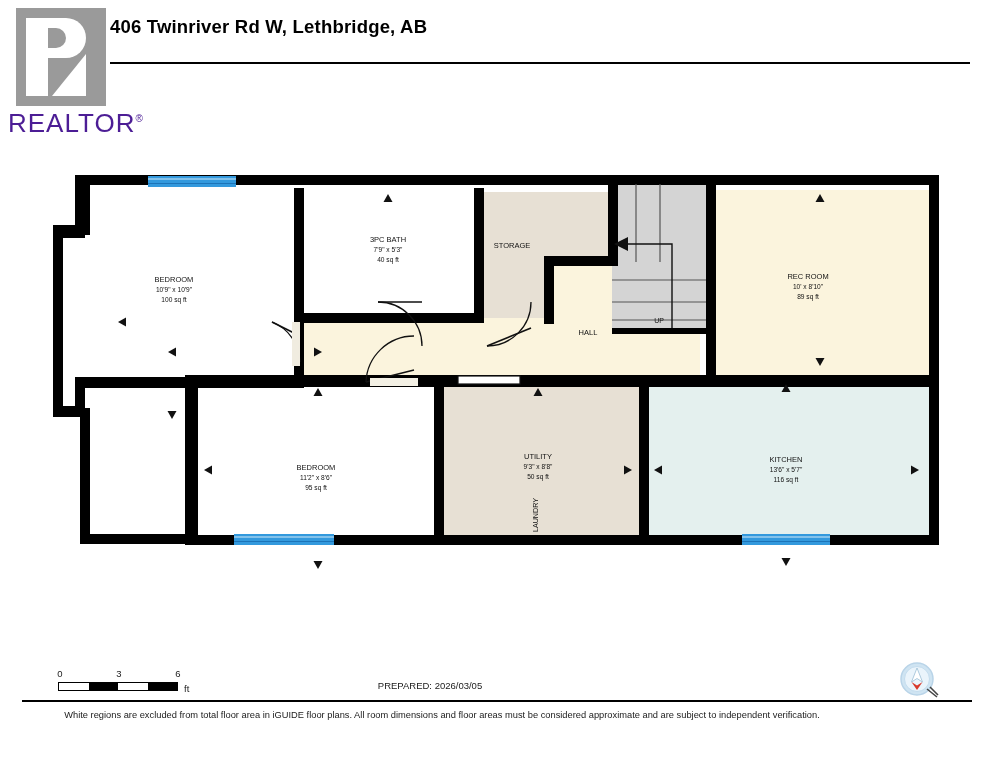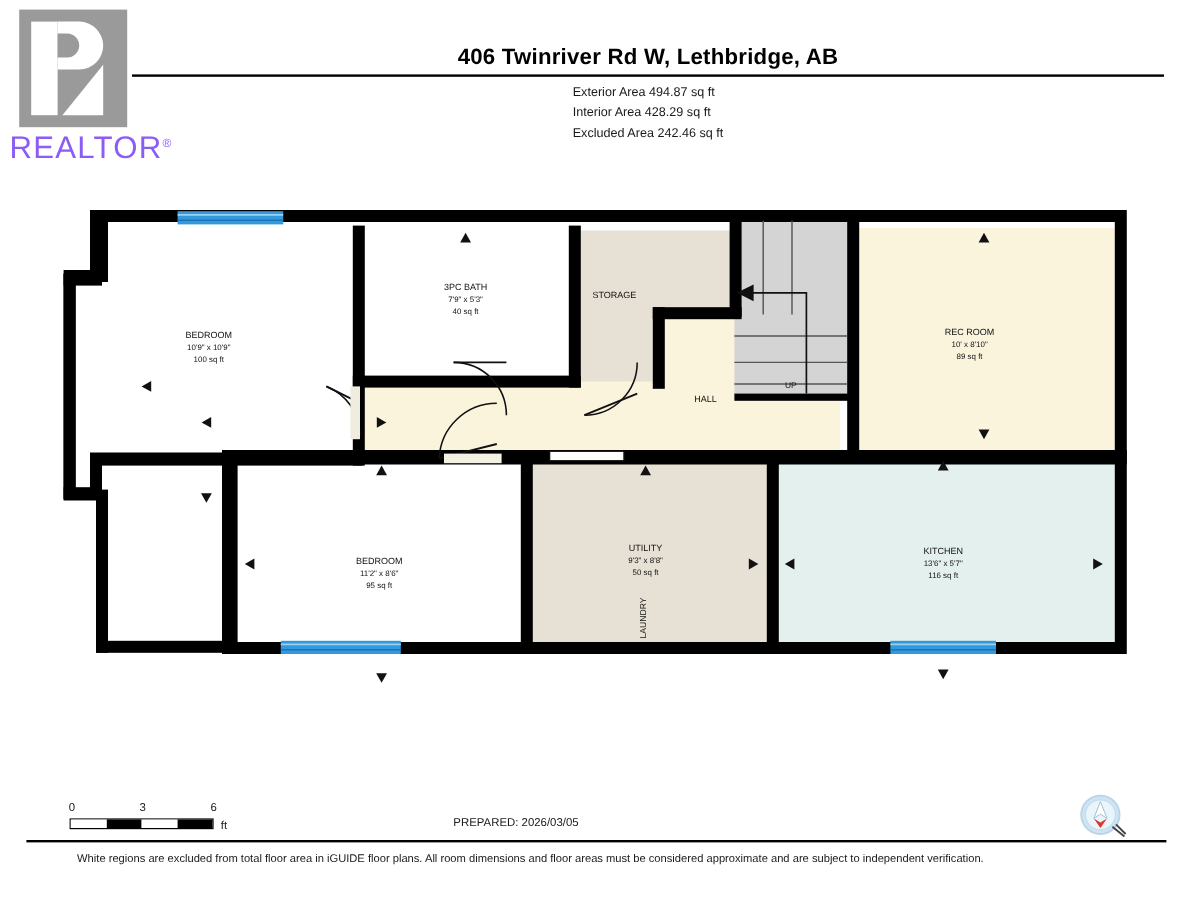--- a/index.html
+++ b/index.html
@@ -66,35 +66,34 @@
     height: 0;
     border-left: 34px solid transparent;
     border-bottom: 42px solid #ffffff;
   }
   #realtor-logo .wordmark {
     position: absolute;
     left: 0;
     top: 100px;
     font-size: 26px;
     letter-spacing: 1px;
-    color: #8b5cf6;
+    color: #4c1d95;
     font-family: "Liberation Sans", sans-serif;
     white-space: nowrap;
   }
   #realtor-logo .wordmark sup {
     font-size: 10px;
     vertical-align: super;
   }
 
   #title-block {
     position: absolute;
     left: 110px;
-    top: 36px;
+    top: 16px;
     width: 860px;
-    text-align: center;
   }
   #page-title {
     font-size: 18.5px;
     font-weight: bold;
     letter-spacing: 0.2px;
     color: #000;
     margin: 0;
     padding-bottom: 7px;
   }
   #title-rule {
@@ -225,25 +224,20 @@
   <div class="r-leg"></div>
   <div class="wordmark"><span>REALTOR</span><sup>®</sup></div>
 </div>
 
 <div id="title-block">
   <h1 id="page-title">406 Twinriver Rd W, Lethbridge, AB</h1>
 </div>
 <div id="title-rule"></div>
 
 <div id="area-summary">
-  <div class="areas">
-    <div>Exterior Area 494.87 sq ft</div>
-    <div>Interior Area 428.29 sq ft</div>
-    <div>Excluded Area 242.46 sq ft</div>
-  </div>
 </div>
 
 <svg id="floorplan" viewBox="0 0 994 470">
   <defs>
     <g id="arrow-down">
       <path d="M -4.5,-4 L 4.5,-4 L 0,4 Z" fill="#111"></path>
     </g>
     <g id="arrow-up">
       <path d="M -4.5,4 L 4.5,4 L 0,-4 Z" fill="#111"></path>
     </g>

